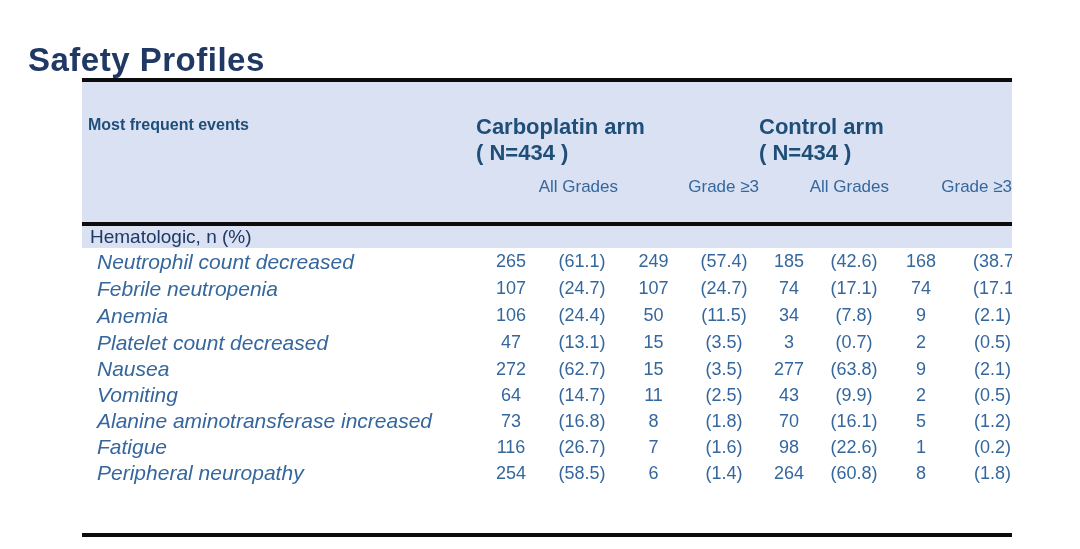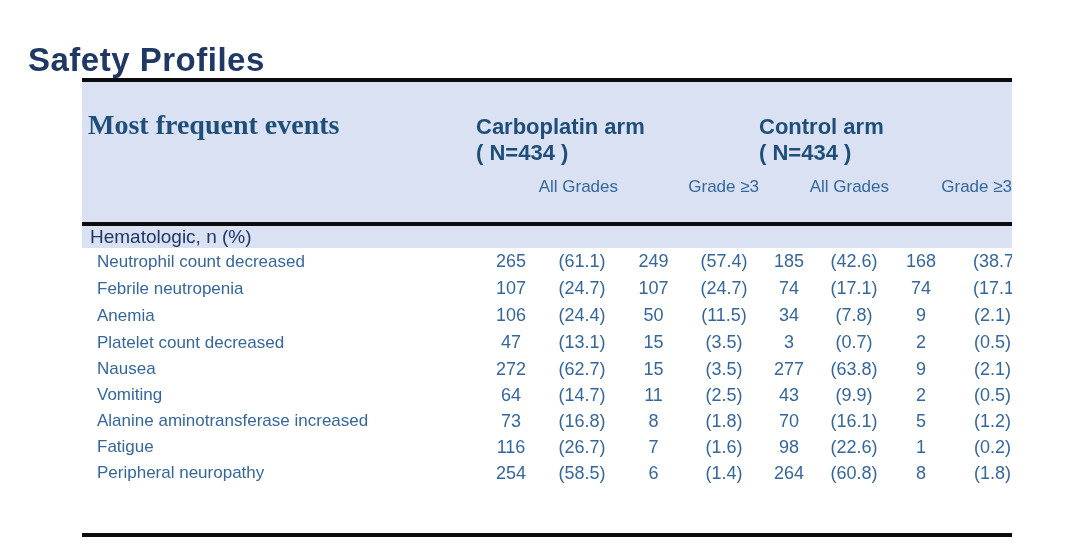--- a/index.html
+++ b/index.html
@@ -32,22 +32,22 @@
   col.c-event{width:394px;}
   col.c-n1{width:70px;} col.c-p1{width:72px;}
   col.c-n2{width:71px;} col.c-p2{width:70px;}
   col.c-n3{width:60px;} col.c-p3{width:70px;}
   col.c-n4{width:64px;} col.c-p4{width:59px;}
   thead th{background:var(--band); font-weight:normal;}
   tr.arm-row{height:84px;}
   tr.sub-row{height:58px;}
   th.events{vertical-align:bottom; text-align:left;}
   th.events .lbl{
-    font-size:28px; font-weight:bold; color:var(--head);
-    padding:0 0 28px 6px; line-height:26px; white-space:nowrap;font-family:Liberation Serif, serif;
+    font-size:16px; font-weight:bold; color:var(--head);
+    padding:0 0 28px 6px; line-height:26px; white-space:nowrap;
   }
   th.arm{vertical-align:bottom; text-align:left;}
   .arm-name,.arm-n{
     font-size:22px; font-weight:bold; color:var(--head);
     line-height:26px; white-space:nowrap;
   }
   th.sub{
     vertical-align:top; padding-top:11px; text-align:right;
     font-size:17px; color:var(--body); white-space:nowrap;
   }
@@ -57,22 +57,22 @@
     text-align:left; white-space:nowrap;
   }
   tbody tr.section.divider{border-top:4px solid var(--rule);}
   tbody tr.section.s0{height:24px;}
   tbody tr.section.s1{height:26px;}
   tbody tr.data{background:#ffffff;}
   tbody tr.data.s0{height:27px;}
   tbody tr.data.s1{height:26px;}
   tbody td{vertical-align:middle;}
   tbody td.event{
-    font-size:17px; color:var(--body); padding-left:15px;
-    text-align:left; white-space:nowrap;
+    font-size:21px; color:var(--body); padding-left:15px;
+    text-align:left; white-space:nowrap;font-style:italic;
   }
   tbody td.num, tbody td.pct{
     font-size:18px; color:var(--body); text-align:center; white-space:nowrap;
   }
   tbody td.pct.last{padding-left:20px;}
   .bottom-rule{
     position:absolute; left:0; bottom:0; width:100%; height:4px;
     background:var(--rule); z-index:5;
   }
 </style>

